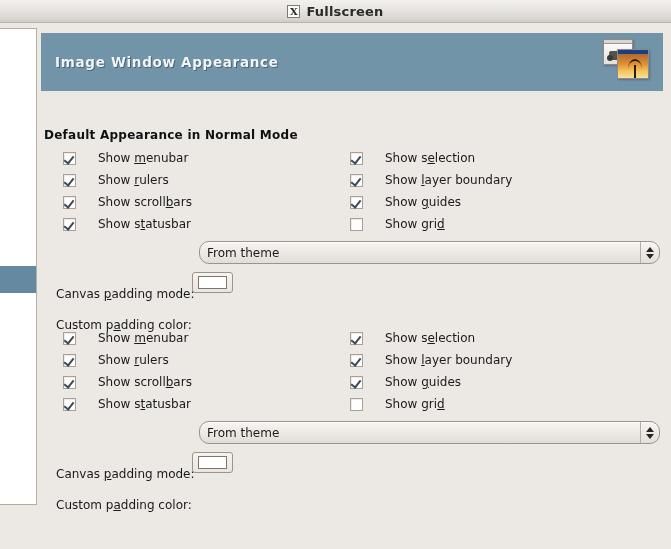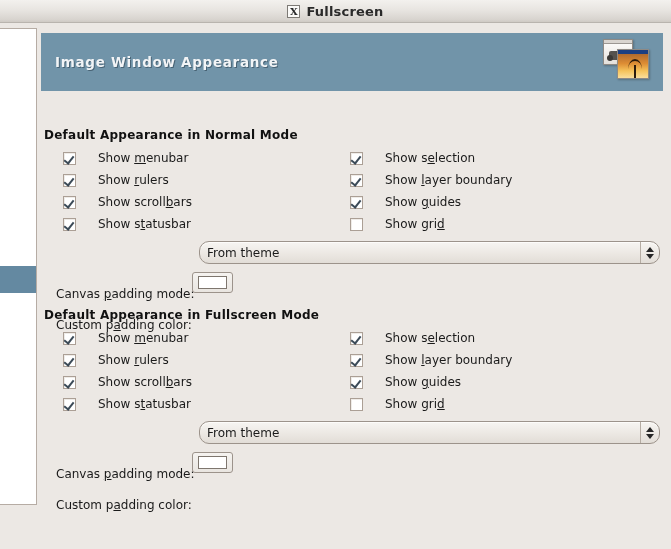--- a/index.html
+++ b/index.html
@@ -296,21 +296,20 @@
         <span class="tri-up"></span>
         <span class="tri-down"></span>
       </span>
     </div>
 
     <div class="fieldlabel" style="left:15px; top:255px;">Custom p<u>a</u>dding color:</div>
     <div class="swatch-btn" style="left:151px; top:249px;">
       <div class="swatch-inner"></div>
     </div>
 
-    <div class="section-head" style="left:3px; top:285px;">Default Appearance in Fullscreen Mode</div>
 
     <div class="cbrow" style="left:22px; top:307px;">
       <span class="cbox on"></span>
       <span class="cblabel">Show <u>m</u>enubar</span>
     </div>
     <div class="cbrow" style="left:22px; top:329px;">
       <span class="cbox on"></span>
       <span class="cblabel">Show <u>r</u>ulers</span>
     </div>
     <div class="cbrow" style="left:22px; top:351px;">

